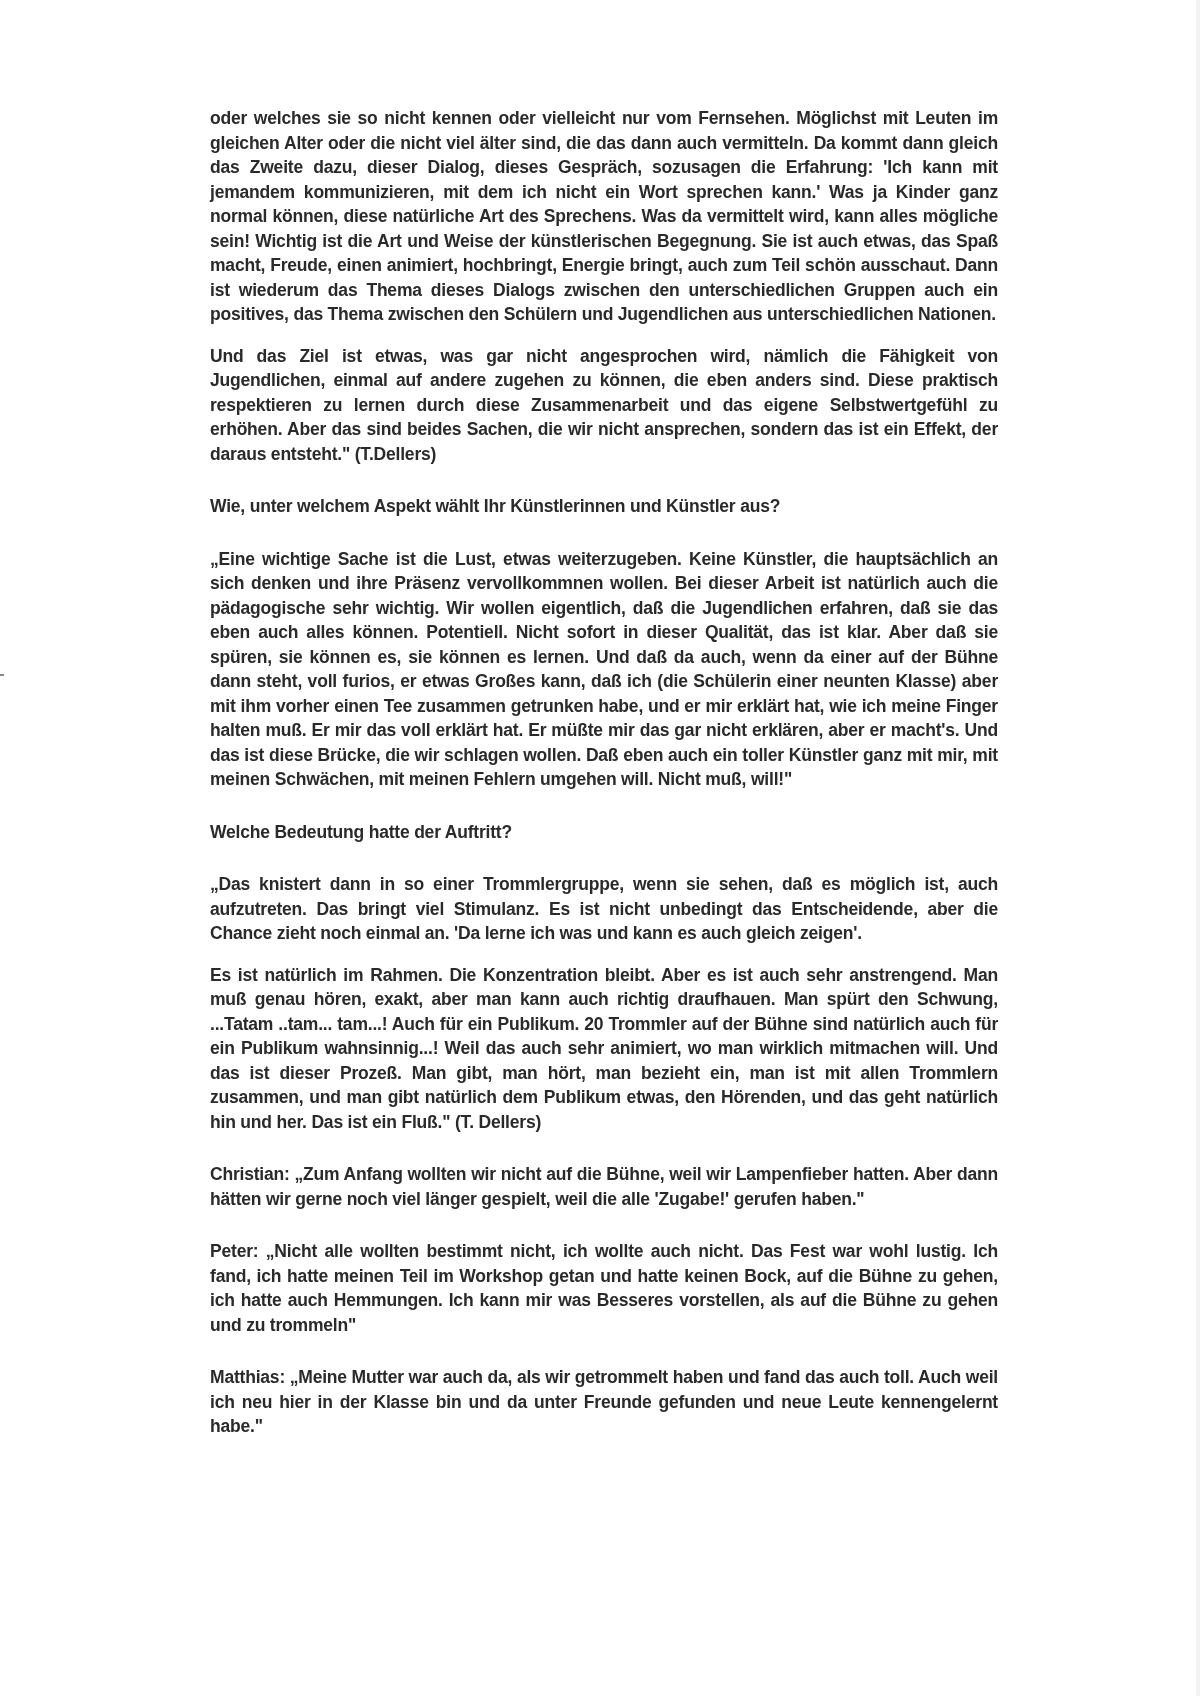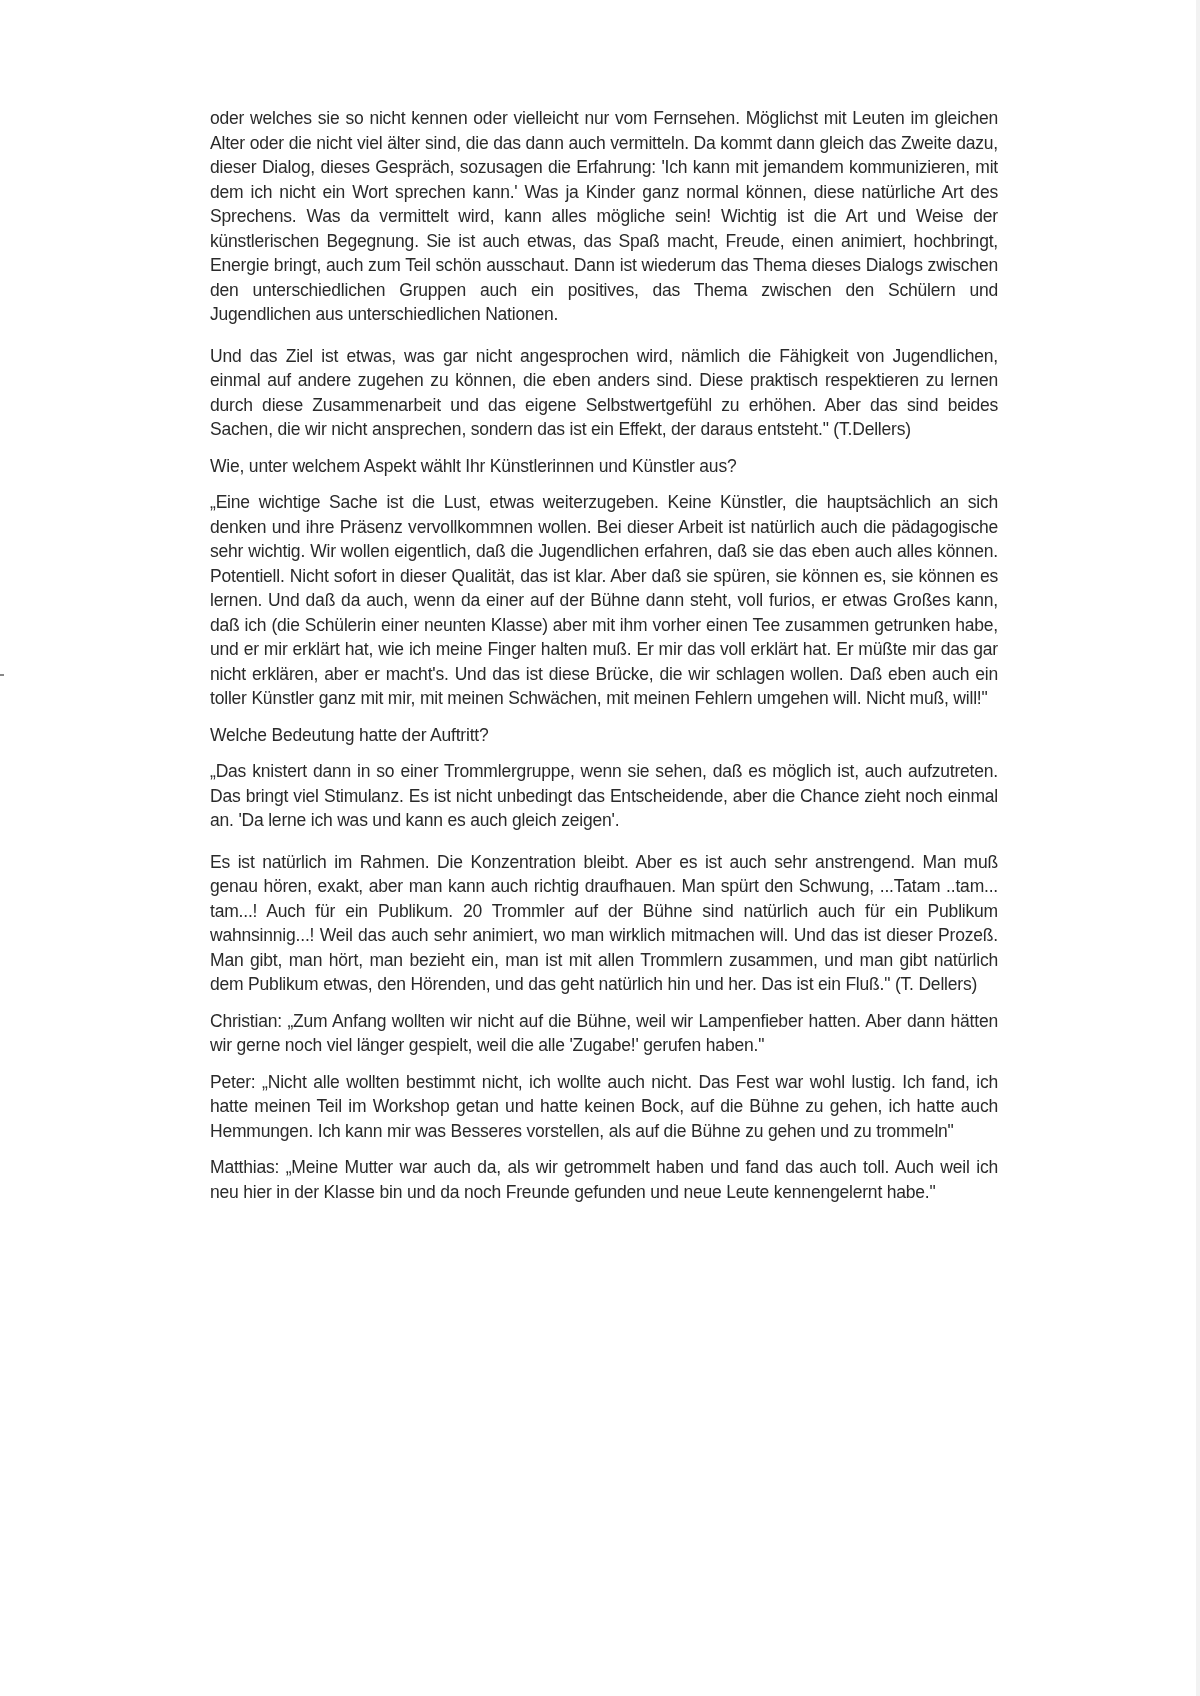--- a/index.html
+++ b/index.html
@@ -2,23 +2,24 @@
 <html><head>
 <meta charset="utf-8">
 <style>
   html, body { margin: 0; padding: 0; background: #ffffff; }
   body { width: 1200px; height: 1696px; position: relative; overflow: hidden; }
   .page {
     position: absolute; left: 210px; top: 106px; width: 788px;
     font-family: "Liberation Sans", sans-serif;
     font-size: 17.5px; line-height: 24.5px; color: #2a2a2a;
     letter-spacing: -0.2px;
+    font-weight: bold;
   }
   .block { text-align: justify; margin: 0; }
-  .block + .block { margin-top: 12px; }
+  .block + .block { margin-top: 28px; }
   .block.tight { margin-top: 17px; }
   .question { text-align: left; }
   .edge { position: absolute; right: 0; top: 0; width: 4px; height: 1696px; background: #f2f2f2; }
   .mark { position: absolute; left: 0; top: 674px; width: 4px; height: 2px; background: #888; }
 </style>
 </head>
 <body>
 
 <div class="edge"></div>
 <div class="mark"></div>
@@ -26,14 +27,14 @@
 <div class="page">
   <p class="block">oder welches sie so nicht kennen oder vielleicht nur vom Fernsehen. Möglichst mit Leuten im gleichen Alter oder die nicht viel älter sind, die das dann auch vermitteln. Da kommt dann gleich das Zweite dazu, dieser Dialog, dieses Gespräch, sozusagen die Erfahrung: 'Ich kann mit jemandem kommunizieren, mit dem ich nicht ein Wort sprechen kann.' Was ja Kinder ganz normal können, diese natürliche Art des Sprechens. Was da vermittelt wird, kann alles mögliche sein! Wichtig ist die Art und Weise der künstlerischen Begegnung. Sie ist auch etwas, das Spaß macht, Freude, einen animiert, hochbringt, Energie bringt, auch zum Teil schön ausschaut. Dann ist wiederum das Thema dieses Dialogs zwischen den unterschiedlichen Gruppen auch ein positives, das Thema zwischen den Schülern und Jugendlichen aus unterschiedlichen Nationen.</p>
   <p class="block tight">Und das Ziel ist etwas, was gar nicht angesprochen wird, nämlich die Fähigkeit von Jugendlichen, einmal auf andere zugehen zu können, die eben anders sind. Diese praktisch respektieren zu lernen durch diese Zusammenarbeit und das eigene Selbstwertgefühl zu erhöhen. Aber das sind beides Sachen, die wir nicht ansprechen, sondern das ist ein Effekt, der daraus entsteht." (T.Dellers)</p>
   <p class="block question">Wie, unter welchem Aspekt wählt Ihr Künstlerinnen und Künstler aus?</p>
   <p class="block">„Eine  wichtige Sache ist die Lust, etwas weiterzugeben. Keine Künstler, die hauptsächlich an sich denken und ihre Präsenz vervollkommnen wollen. Bei dieser Arbeit ist natürlich auch die pädagogische sehr wichtig. Wir wollen eigentlich, daß die Jugendlichen erfahren, daß sie das eben auch alles können. Potentiell. Nicht sofort in dieser Qualität, das ist klar. Aber daß sie spüren, sie können es, sie können es lernen. Und daß da auch, wenn da einer auf der Bühne dann steht, voll furios, er etwas Großes kann, daß ich (die Schülerin einer neunten Klasse) aber mit ihm vorher einen Tee zusammen getrunken habe, und er mir erklärt hat, wie ich meine Finger halten muß. Er mir das voll erklärt hat. Er müßte mir das gar nicht erklären, aber er macht's. Und das ist diese Brücke, die wir schlagen wollen. Daß eben auch ein toller Künstler ganz mit mir, mit meinen Schwächen, mit meinen Fehlern umgehen will. Nicht muß, will!"</p>
   <p class="block question">Welche Bedeutung hatte der Auftritt?</p>
   <p class="block">„Das knistert dann in so einer Trommlergruppe, wenn sie sehen, daß es möglich ist, auch aufzutreten. Das bringt viel Stimulanz. Es ist nicht unbedingt das Entscheidende, aber die Chance zieht noch einmal an. 'Da lerne ich was und kann es auch gleich zeigen'.</p>
   <p class="block tight">Es ist natürlich im Rahmen. Die Konzentration bleibt. Aber es ist auch sehr anstrengend. Man muß genau hören, exakt, aber man kann auch richtig draufhauen. Man spürt den Schwung, ...Tatam ..tam... tam...! Auch für ein Publikum. 20 Trommler auf der Bühne sind natürlich auch für ein Publikum wahnsinnig...!  Weil das auch sehr animiert, wo man wirklich mitmachen will. Und das ist dieser Prozeß. Man gibt, man hört, man bezieht ein, man ist mit allen Trommlern zusammen, und man gibt natürlich dem Publikum etwas, den Hörenden, und das geht natürlich hin und her. Das ist ein Fluß." (T. Dellers)</p>
   <p class="block">Christian: „Zum Anfang wollten wir nicht auf die Bühne, weil wir Lampenfieber hatten. Aber dann hätten wir gerne noch viel länger gespielt, weil die alle 'Zugabe!' gerufen haben."</p>
   <p class="block">Peter: „Nicht alle wollten bestimmt nicht, ich wollte auch nicht. Das Fest war wohl lustig. Ich fand, ich hatte meinen Teil im Workshop getan und hatte keinen Bock, auf die Bühne zu gehen, ich hatte auch Hemmungen. Ich kann mir was Besseres vorstellen, als auf die Bühne zu gehen und zu trommeln"</p>
-  <p class="block">Matthias: „Meine Mutter war auch da, als wir getrommelt haben und fand das auch toll. Auch weil ich neu hier in der Klasse bin und da noch Freunde gefunden und neue Leute kennengelernt habe."</p>
+  <p class="block">Matthias: „Meine Mutter war auch da, als wir getrommelt haben und fand das auch toll. Auch weil ich neu hier in der Klasse bin und da unter Freunde gefunden und neue Leute kennengelernt habe."</p>
 </div>
 
 </body></html>

